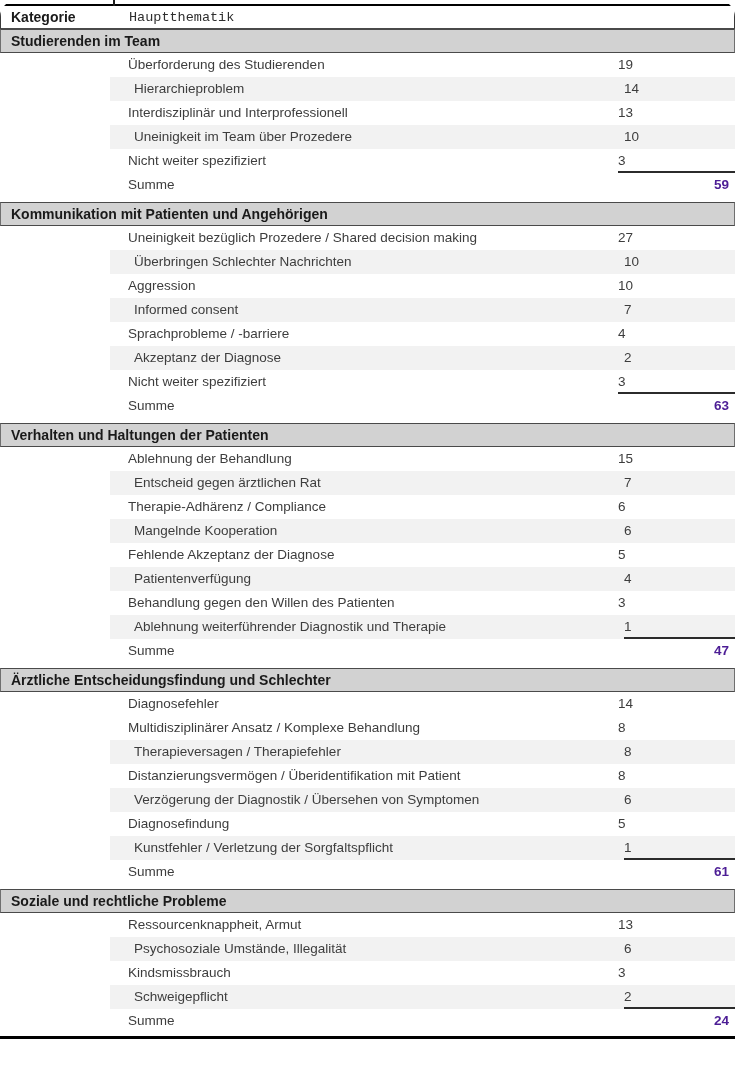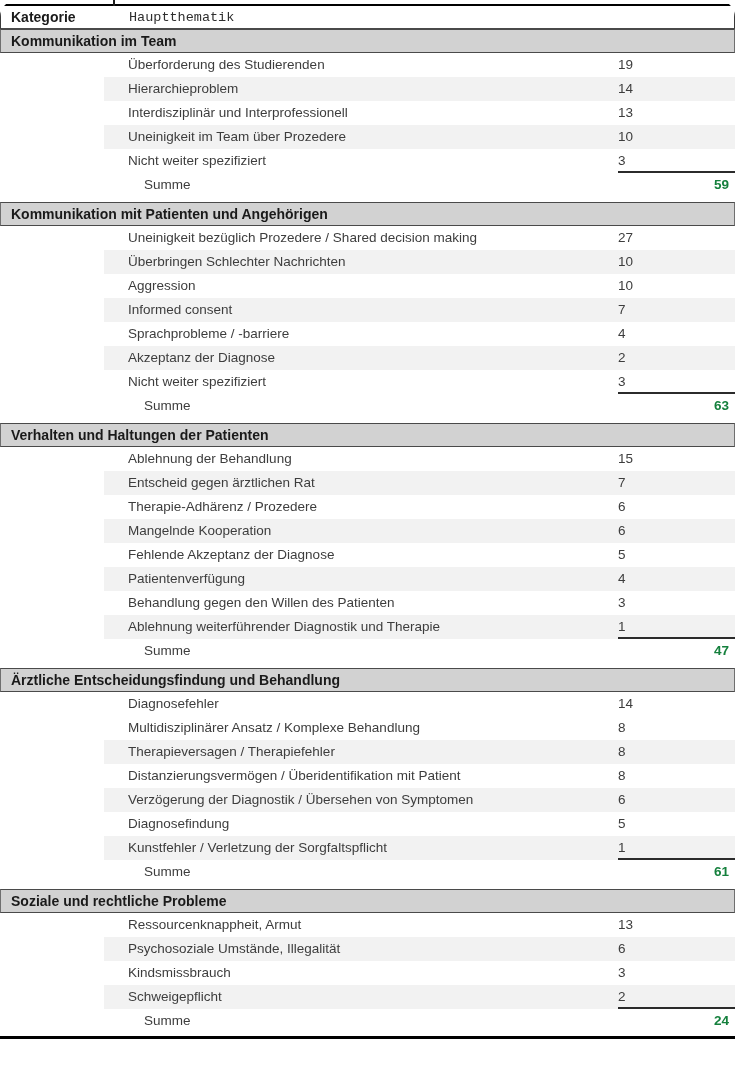--- a/index.html
+++ b/index.html
@@ -41,54 +41,55 @@
     padding-left:10px;
   }
   .section-title{
     font-weight:bold;font-size:14px;color:#1a1a1a;
   }
   .row{
     position:relative;height:24px;line-height:24px;font-size:13.5px;
   }
   .row.striped{
     background:linear-gradient(to right,#ffffff 104px,#f2f2f2 104px);
+    margin-left:6px;
   }
   .cell-label{
     position:absolute;left:128px;top:0;color:#3d3d3d;white-space:nowrap;text-align:right;
   }
   .cell-value{
     position:absolute;left:618px;top:0;width:66px;color:#3d3d3d;
   }
   .sum-line{
     position:absolute;left:618px;right:0;bottom:0;height:2px;background:#2b2b2b;
   }
-  .summe-row .cell-label{color:#3d3d3d;margin-left:16px;}
+  .summe-row .cell-label{color:#3d3d3d;}
   .cell-total{
-    position:absolute;right:6px;top:0;font-weight:bold;color:#15803d;font-size:13.5px;
+    position:absolute;right:6px;top:0;font-weight:bold;color:#4c1d95;font-size:13.5px;
   }
   .section-spacer{height:5px;}
   .last-spacer{height:3px;}
   .bottom-border{height:3px;background:#000;}
 </style>
 </head>
 <body>
 
 <div class="page">
   <div class="top-gap">
     <div class="col-tick"></div>
   </div>
   <div class="top-border"></div>
 
   <div class="header-row">
     <span class="header-kategorie">Kategorie</span>
     <span class="header-hauptthematik">Hauptthematik</span>
   </div>
 
   <div id="sections">
-      <div class="section-bar"><span class="section-title">Kommunikation im Team</span></div>
+      <div class="section-bar"><span class="section-title">Studierenden im Team</span></div>
       <div class="row">
         <span class="cell-label">Überforderung des Studierenden</span>
         <span class="cell-value">19</span>
       </div>
       <div class="row striped">
         <span class="cell-label">Hierarchieproblem</span>
         <span class="cell-value">14</span>
       </div>
       <div class="row">
         <span class="cell-label">Interdisziplinär und Interprofessionell</span>
@@ -146,21 +147,21 @@
       <div class="section-bar"><span class="section-title">Verhalten und Haltungen der Patienten</span></div>
       <div class="row">
         <span class="cell-label">Ablehnung der Behandlung</span>
         <span class="cell-value">15</span>
       </div>
       <div class="row striped">
         <span class="cell-label">Entscheid gegen ärztlichen Rat</span>
         <span class="cell-value">7</span>
       </div>
       <div class="row">
-        <span class="cell-label">Therapie-Adhärenz / Prozedere</span>
+        <span class="cell-label">Therapie-Adhärenz / Compliance</span>
         <span class="cell-value">6</span>
       </div>
       <div class="row striped">
         <span class="cell-label">Mangelnde Kooperation</span>
         <span class="cell-value">6</span>
       </div>
       <div class="row">
         <span class="cell-label">Fehlende Akzeptanz der Diagnose</span>
         <span class="cell-value">5</span>
       </div>
@@ -175,21 +176,21 @@
       <div class="row striped">
         <span class="cell-label">Ablehnung weiterführender Diagnostik und Therapie</span>
         <span class="cell-value">1</span>
         <div class="sum-line"></div>
       </div>
       <div class="row summe-row">
         <span class="cell-label">Summe</span>
         <span class="cell-total">47</span>
       </div>
       <div class="section-spacer"></div>
-      <div class="section-bar"><span class="section-title">Ärztliche Entscheidungsfindung und Behandlung</span></div>
+      <div class="section-bar"><span class="section-title">Ärztliche Entscheidungsfindung und Schlechter</span></div>
       <div class="row">
         <span class="cell-label">Diagnosefehler</span>
         <span class="cell-value">14</span>
       </div>
       <div class="row">
         <span class="cell-label">Multidisziplinärer Ansatz / Komplexe Behandlung</span>
         <span class="cell-value">8</span>
       </div>
       <div class="row striped">
         <span class="cell-label">Therapieversagen / Therapiefehler</span>

